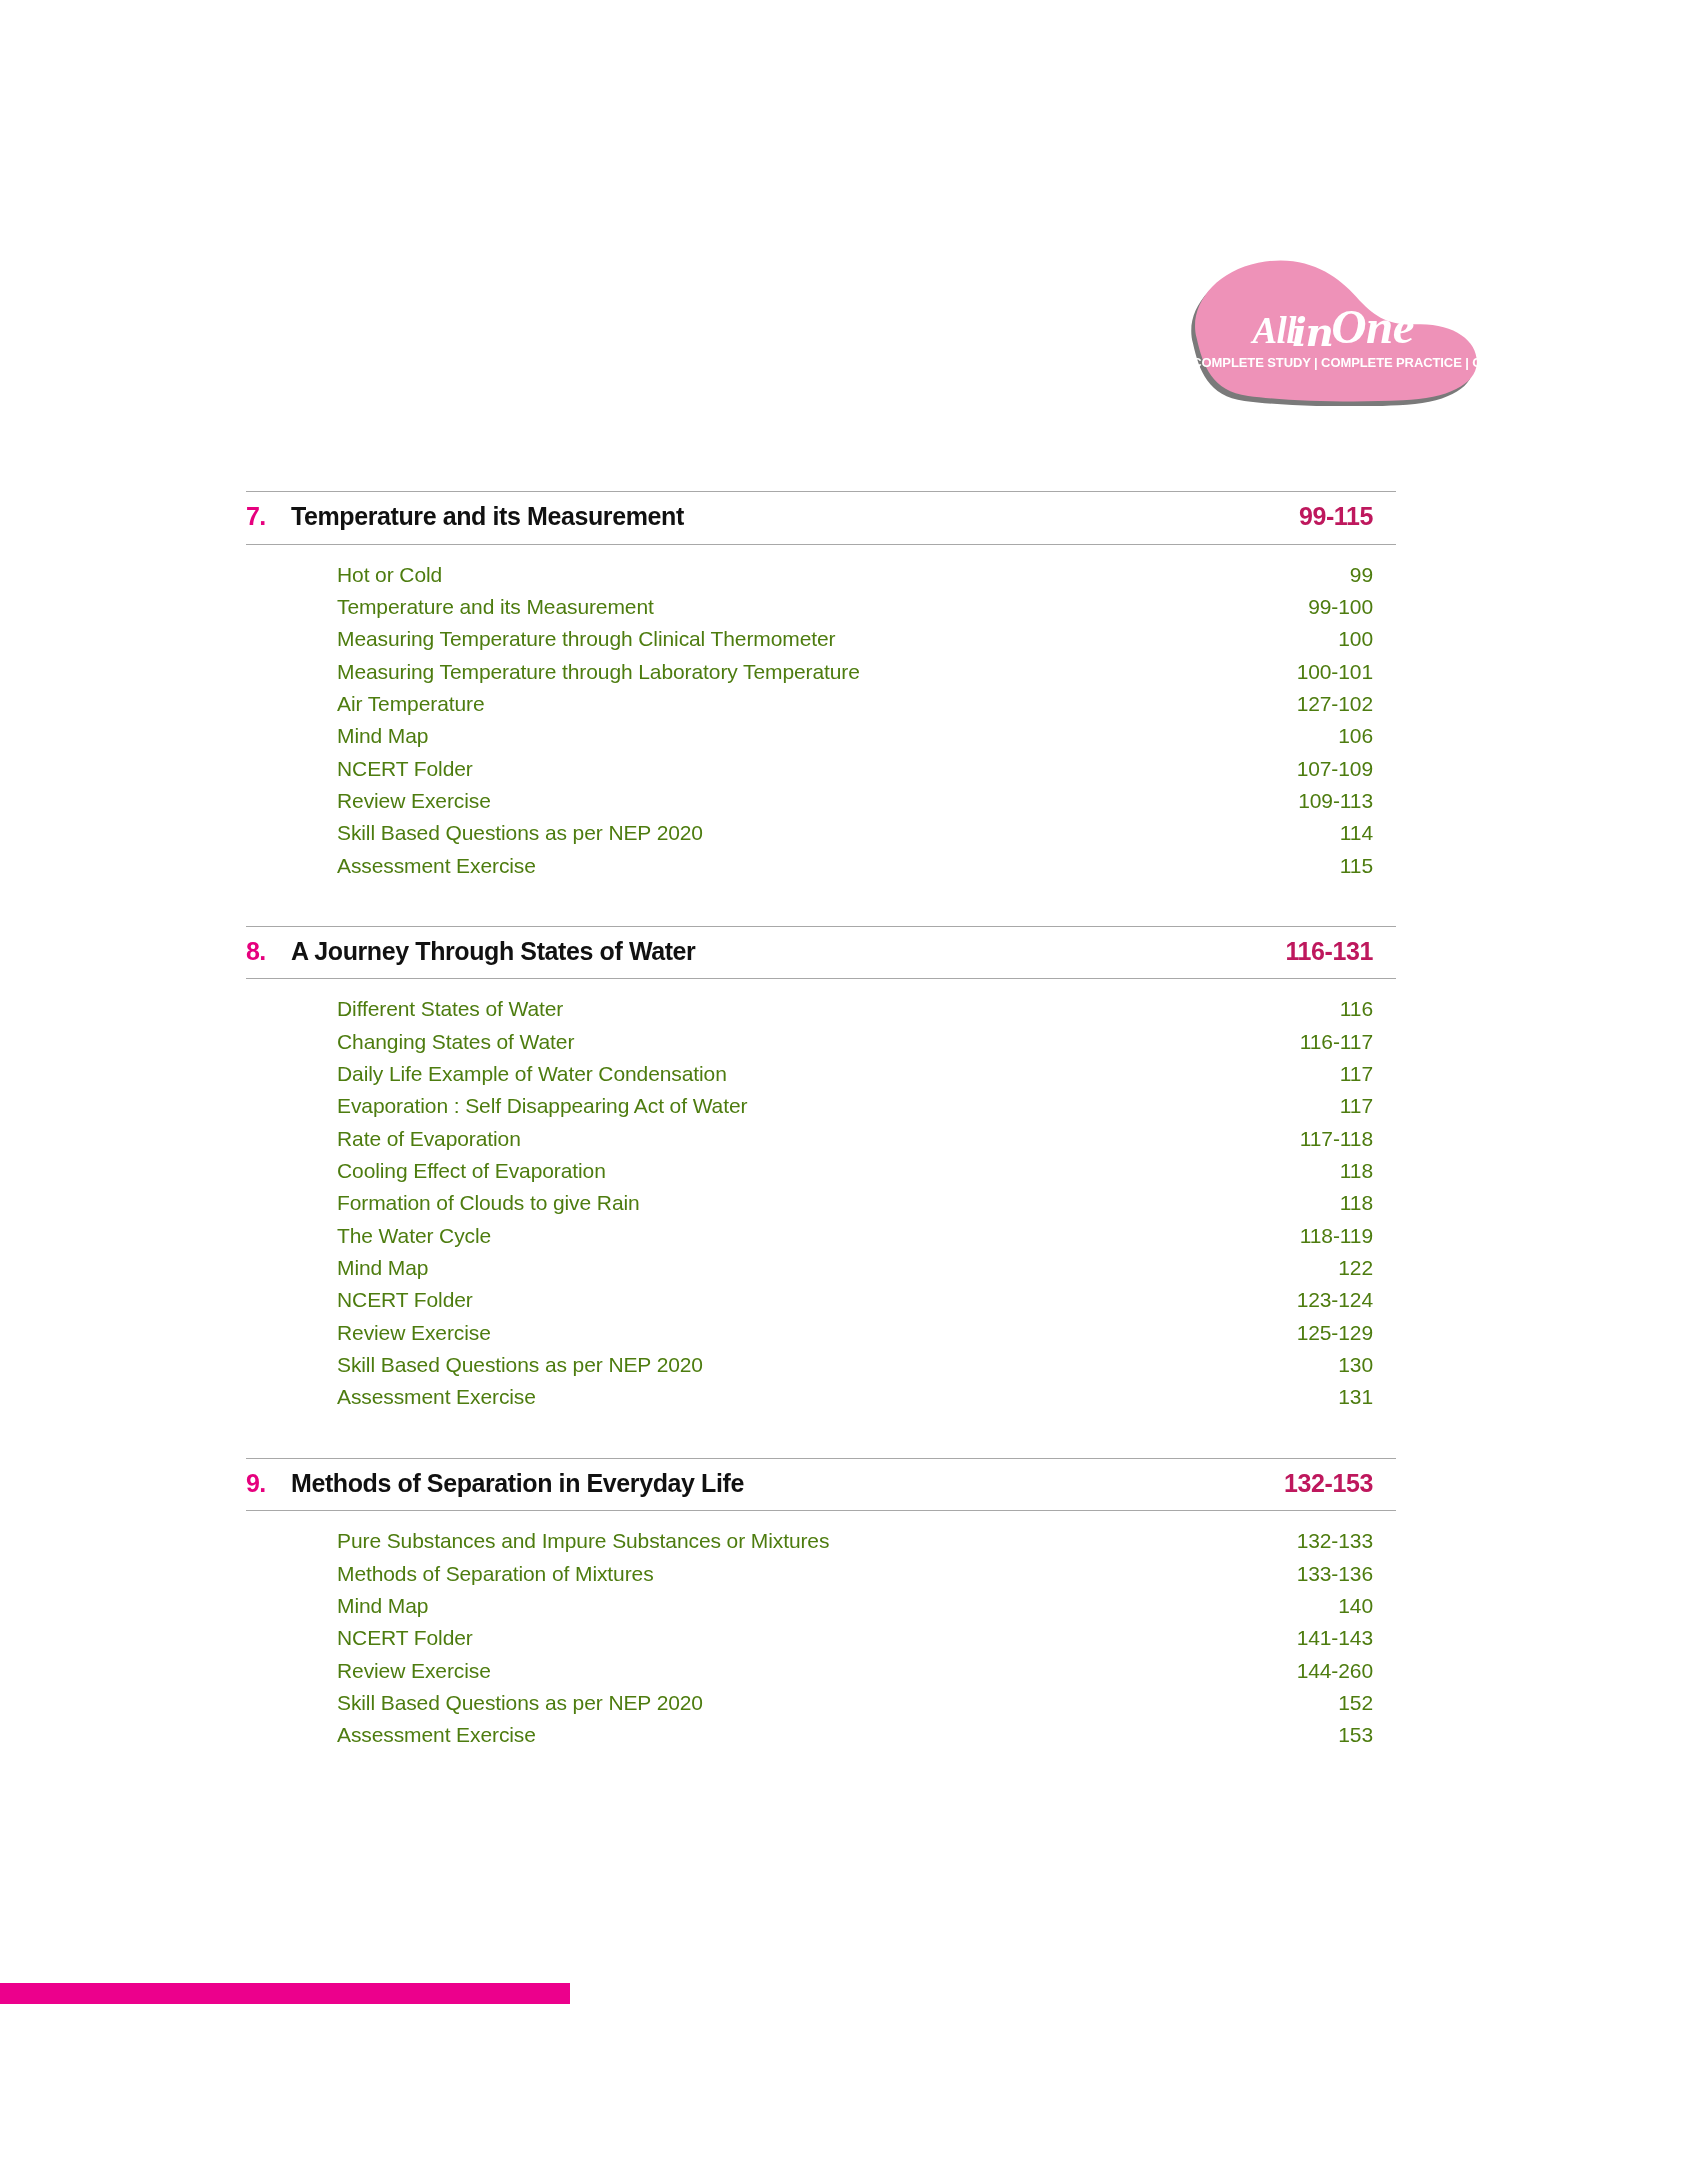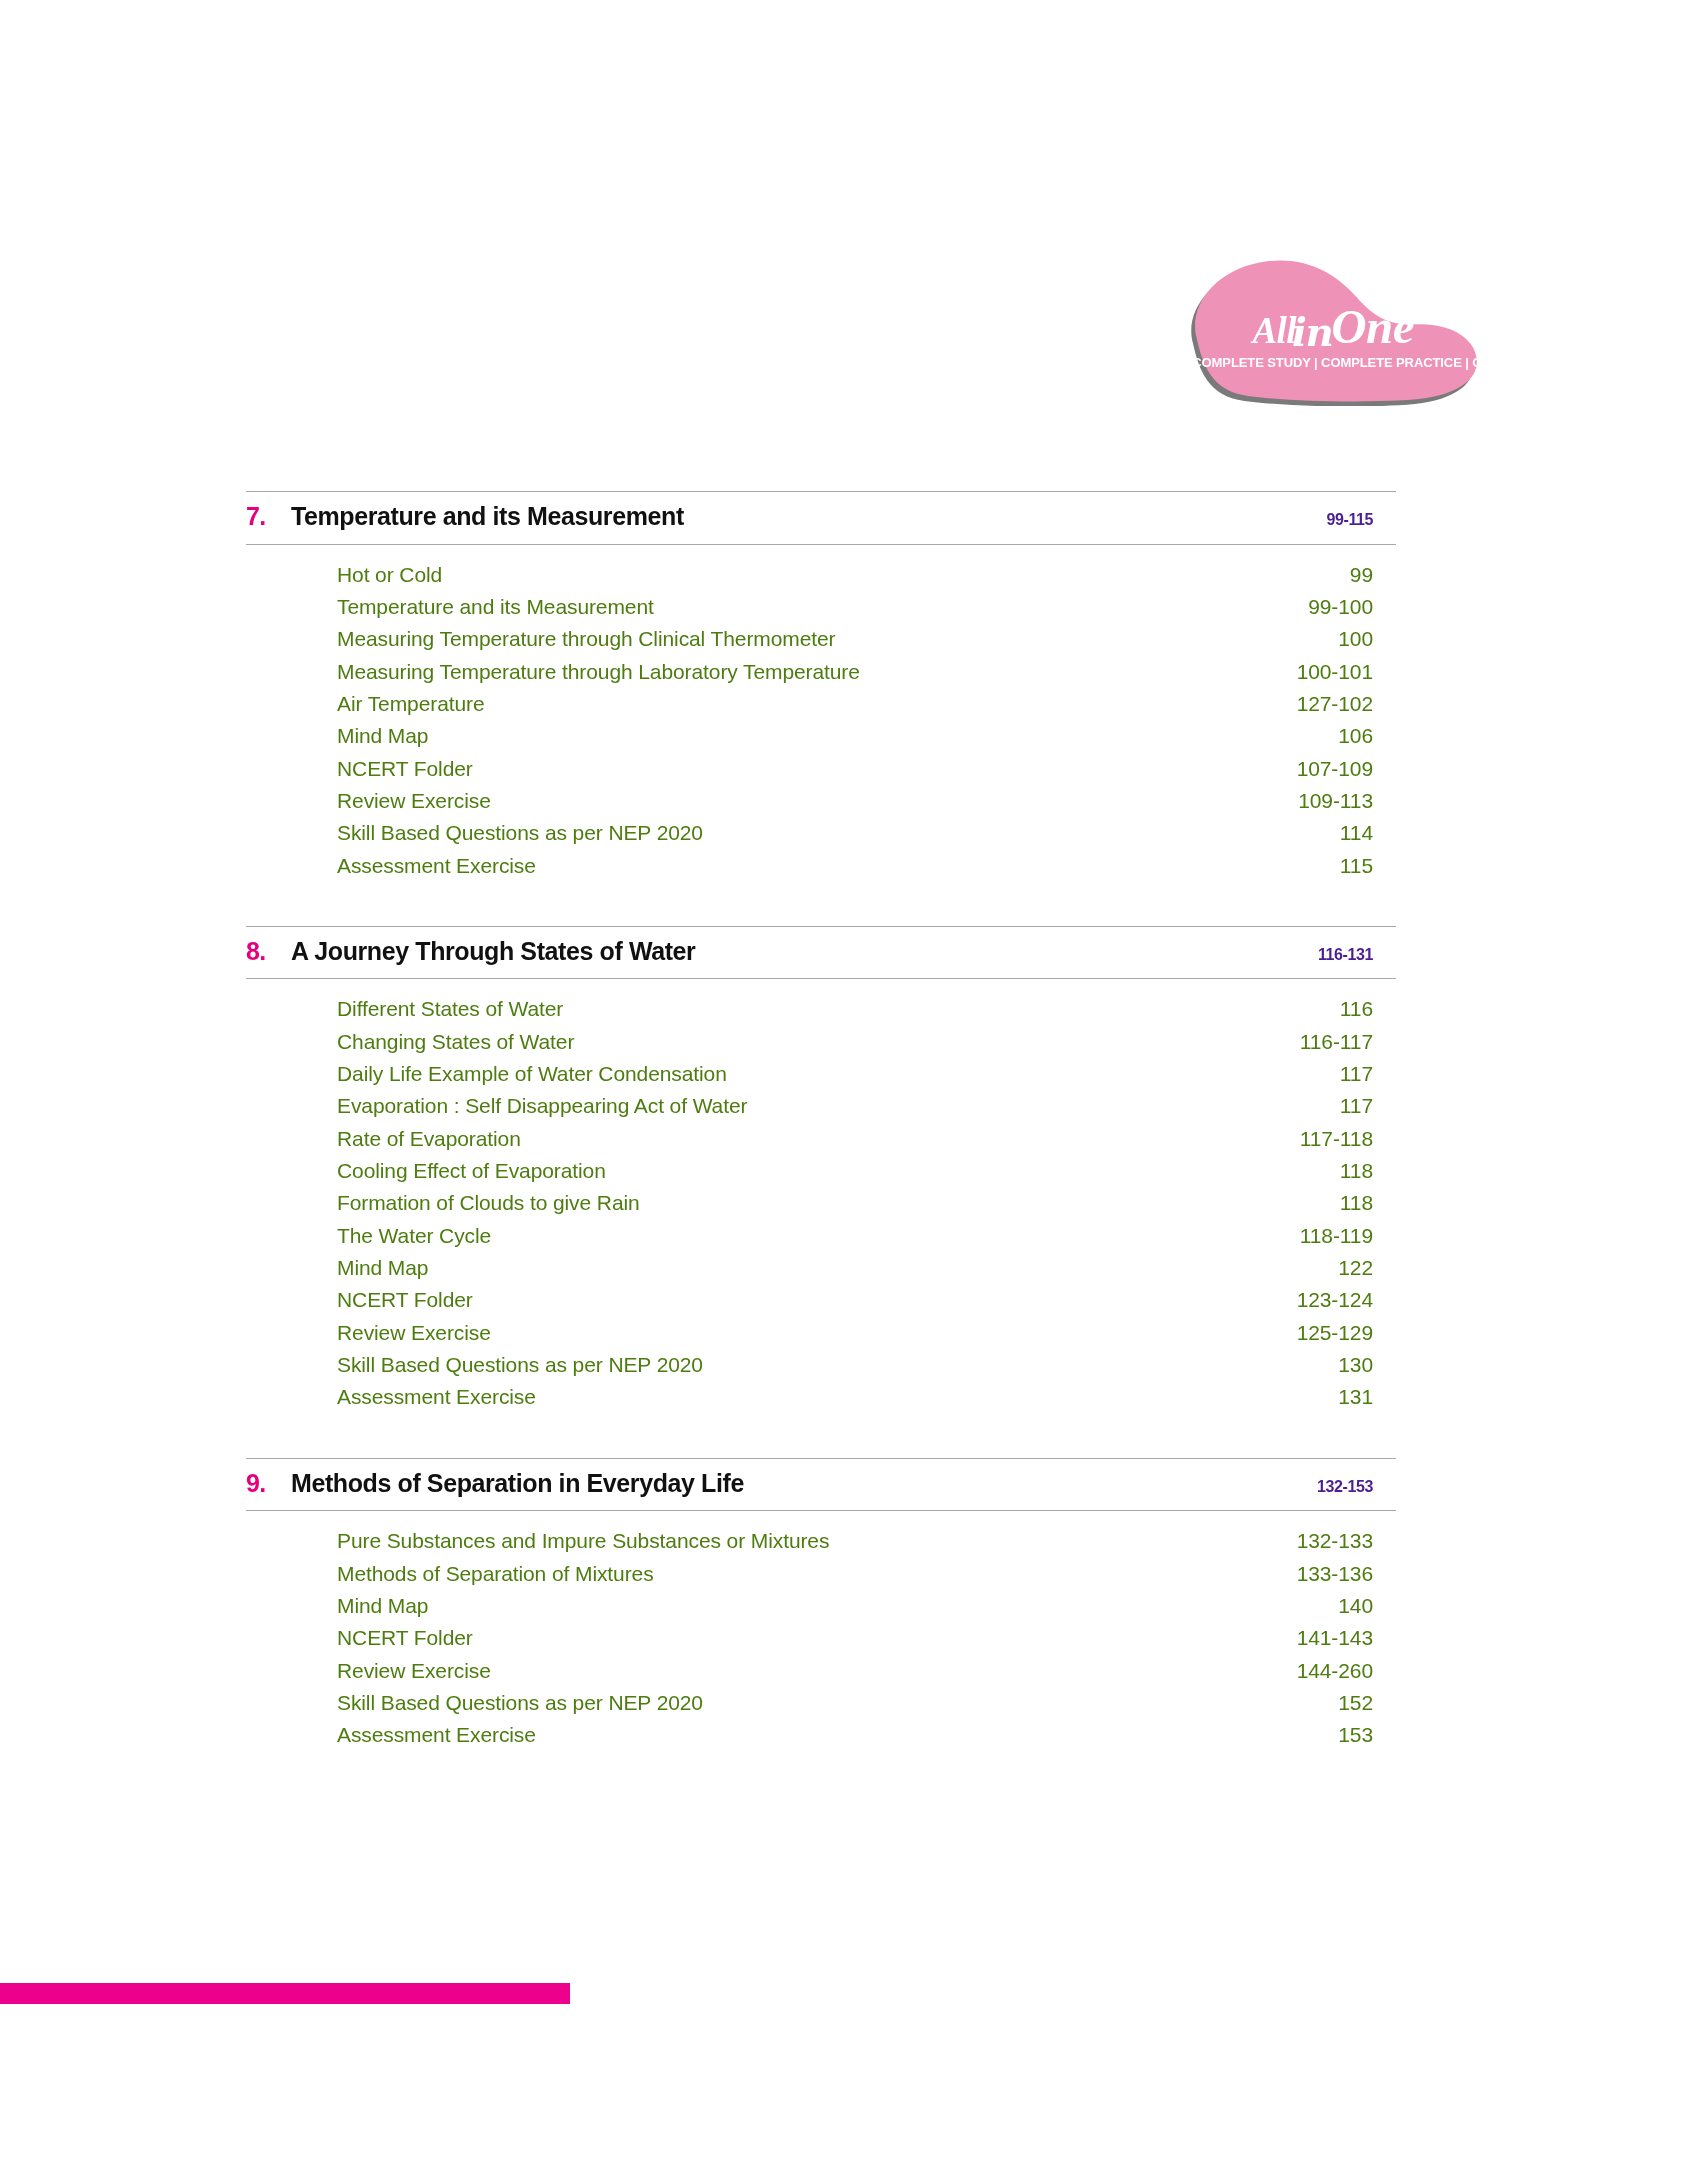--- a/index.html
+++ b/index.html
@@ -114,23 +114,23 @@
     letter-spacing: -0.6px;
   }
   .chapter-title {
     color: #111111;
     font-weight: bold;
     font-size: 25px;
     flex: 1 1 auto;
     letter-spacing: -0.4px;
   }
   .chapter-pages {
-    color: #4c1d95;
-    font-weight: bold;
-    font-size: 16px;
+    color: #be185d;
+    font-weight: bold;
+    font-size: 25px;
     flex: 0 0 auto;
     text-align: right;
     letter-spacing: -0.4px;
     padding-right: 23px;
   }
 
   .topic-list {
     list-style: none;
     margin: 0;
     padding: 14px 0 0 0;

